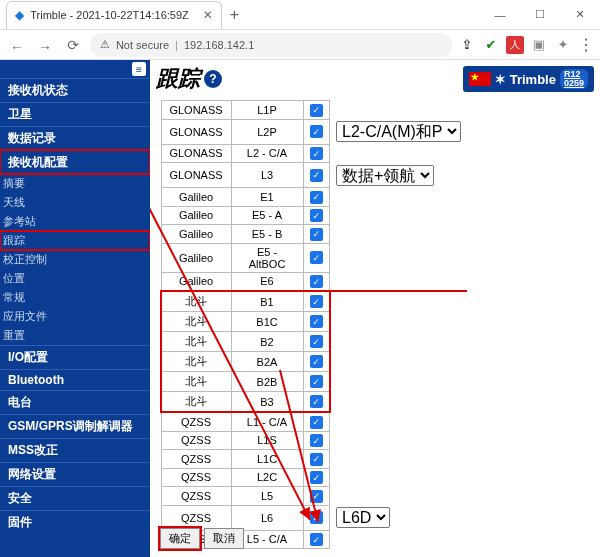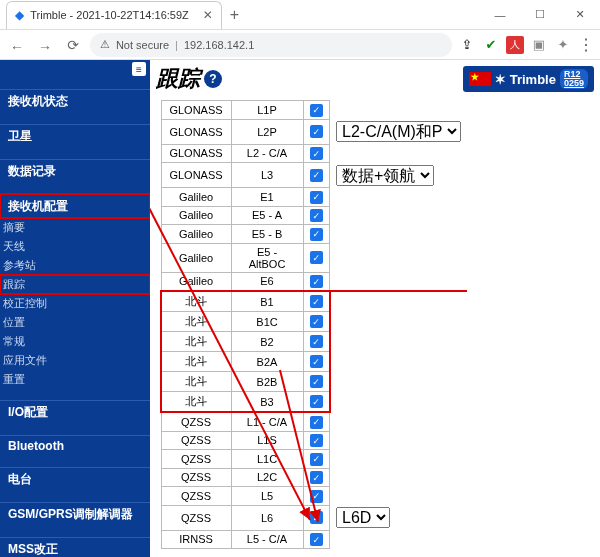--- a/index.html
+++ b/index.html
@@ -21,21 +21,21 @@
   .ext.green { color: #0a8a0a; }
   .ext.red { background: #d33; color: #fff; border-radius: 2px; font-size: 10px; }
   .ext.gray { color: #888; }
   .dots { font-size: 16px; color: #555; }
 
   .content { display: flex; height: calc(557px - 60px); }
 
   .sidebar { width: 150px; background: #0a3d91; color: #fff; display: flex; flex-direction: column; overflow-y: auto; }
   .side-header { height: 18px; background: #0a3d91; display: flex; justify-content: flex-end; padding: 2px 4px; }
   .side-icon { background: #fff; color: #0a3d91; width: 14px; height: 14px; display: flex; align-items: center; justify-content: center; font-size: 10px; border-radius: 2px; }
-  .side-item { padding: 3px 8px; font-size: 12px; font-weight: bold; border-top: 1px solid #2a5db1; cursor: pointer; margin-top: 11px; }
+  .side-item { padding: 3px 8px; font-size: 12px; font-weight: bold; border-top: 1px solid #2a5db1; cursor: pointer; }
   .side-sub { padding: 2px 8px 2px 3px; font-size: 11px; color: #cdd9ef; cursor: pointer; }
   .side-item.hl, .side-sub.hl { outline: 2px solid #d00; outline-offset: -1px; position: relative; }
 
   .main { flex: 1; background: #fff; position: relative; overflow: hidden; }
   .main-header { display: flex; align-items: center; padding: 4px 6px 6px 6px; }
   .main-title { font-size: 22px; font-weight: bold; font-style: italic; color: #000; display: flex; align-items: center; gap: 4px; }
   .qmark { width: 18px; height: 18px; border-radius: 50%; background: #0a3d91; color: #fff; display: flex; align-items: center; justify-content: center; font-size: 12px; font-style: normal; }
   .brandbox { margin-left: auto; display: flex; align-items: center; background: #0a3d91; color: #fff; padding: 3px 6px; border-radius: 3px; gap: 4px; font-size: 13px; font-weight: bold; }
   .flag { width: 22px; height: 14px; background: #d00; position: relative; }
   .flag::after { content: "★"; position: absolute; left: 2px; top: 0; color: #ff0; font-size: 9px; }
@@ -273,20 +273,24 @@
               <td class="c4"><select><option>L6D</option></select></td>
             </tr>
             <tr>
               <td class="c1">IRNSS</td>
               <td class="c2">L5 - C/A</td>
               <td class="c3"><span class="chk">✓</span></td>
               <td class="c4"></td>
             </tr>
           </tbody>
       </table>
+      <div class="btns">
+        <div class="btn hl">确定</div>
+        <div class="btn">取消</div>
+      </div>
     </div>
 
     <svg class="annot">
       <defs>
           <marker id="ah" markerWidth="8" markerHeight="8" refX="6" refY="3" orient="auto">
         <path d="M0,0 L6,3 L0,6 Z" fill="#d00"></path>
           </marker>
         </defs>
       <line x1="-10" y1="110" x2="-2" y2="130" stroke="#d00" stroke-width="2" marker-end="url(#ah)"></line>
       <line x1="-5" y1="140" x2="160" y2="460" stroke="#d00" stroke-width="2" marker-end="url(#ah)"></line>

